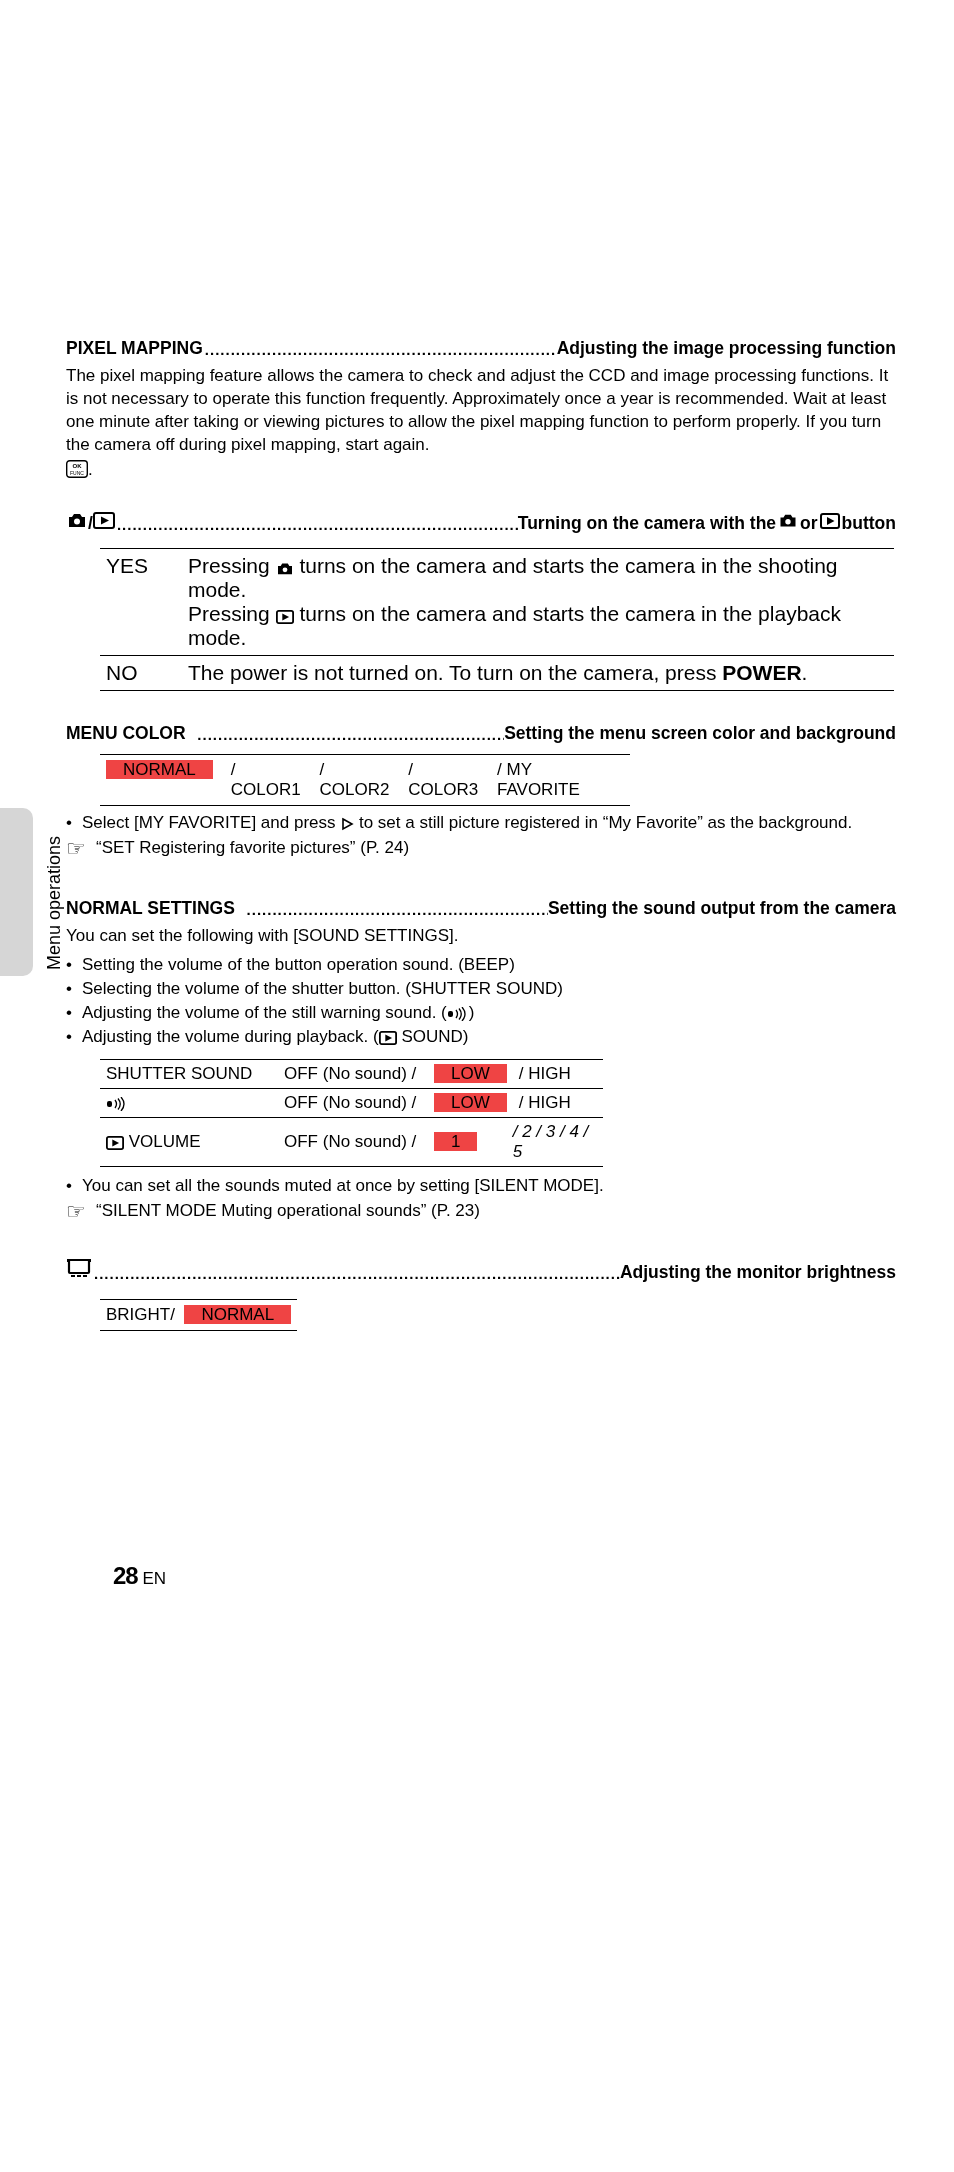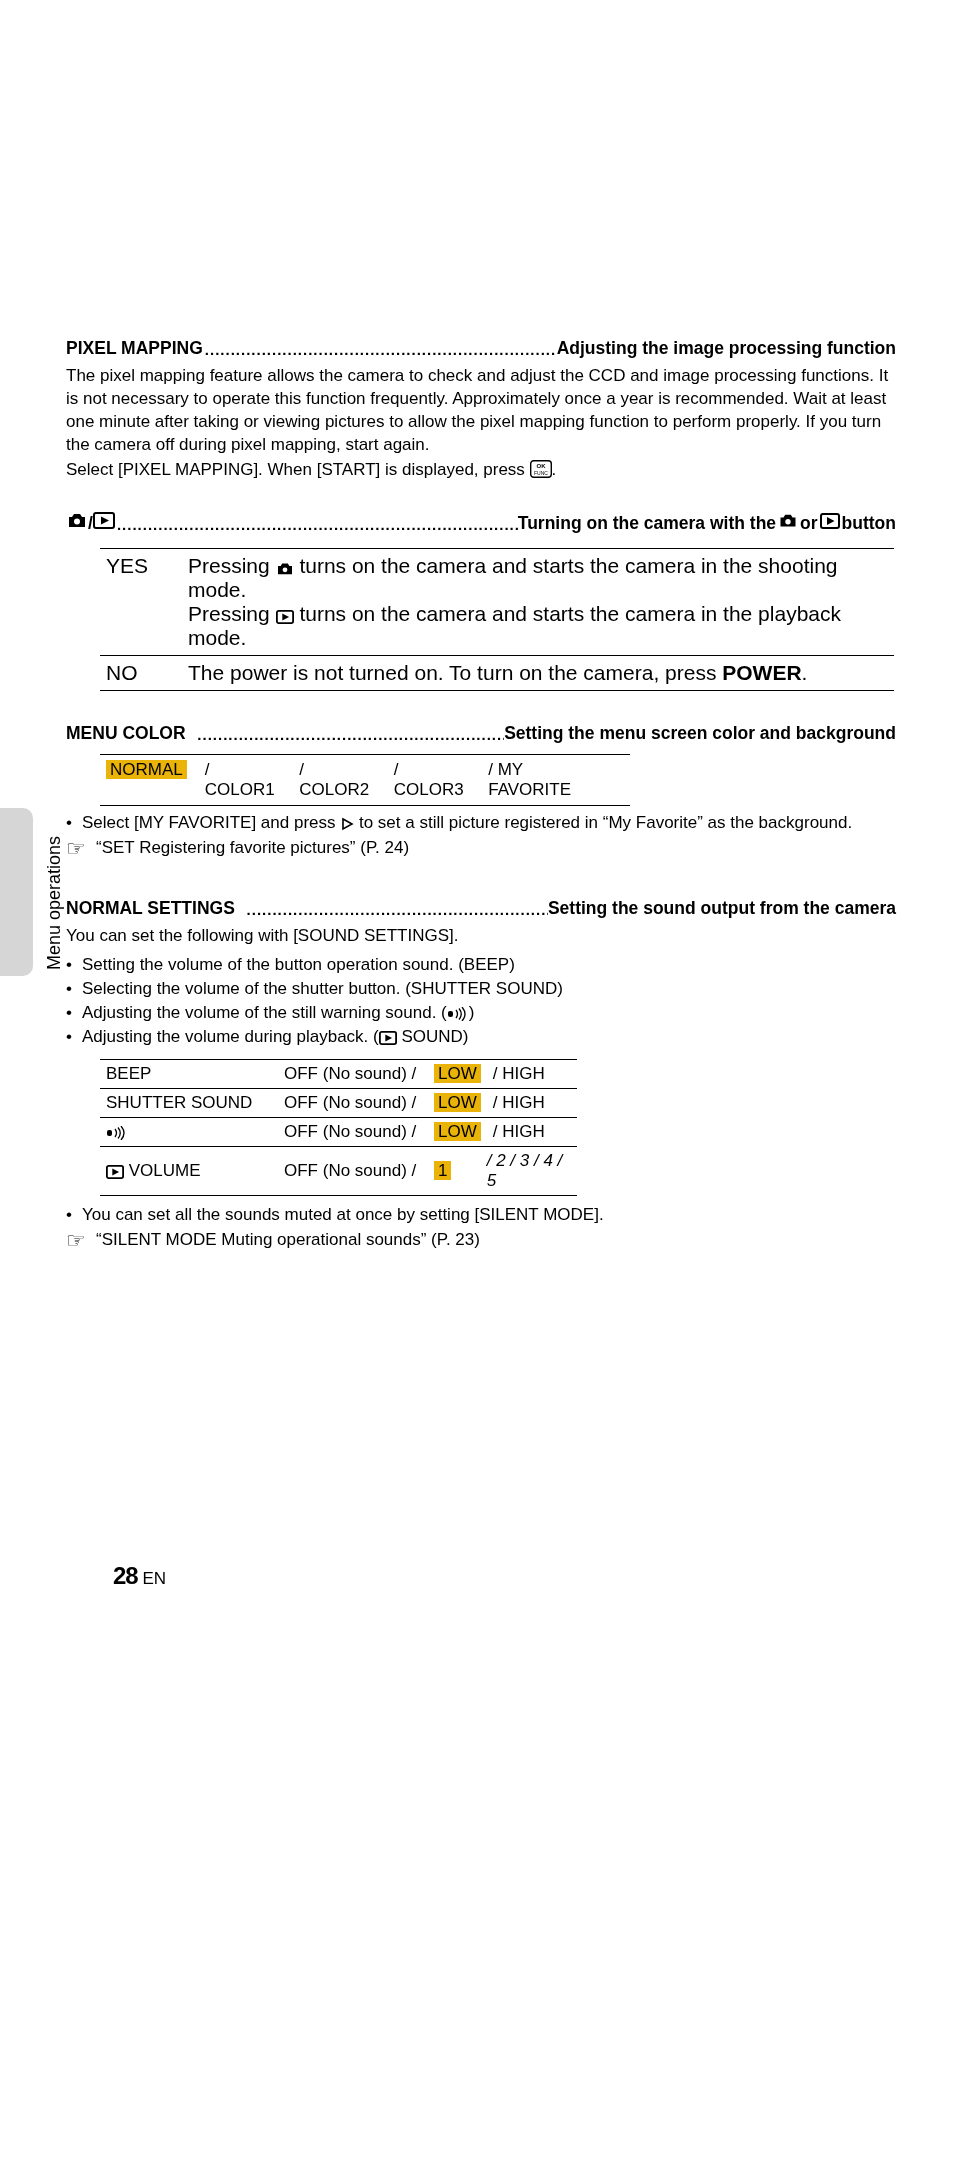--- a/index.html
+++ b/index.html
@@ -65,21 +65,21 @@
       margin-left: 34px;
       margin-top: 10px;
       border-top: 1px solid #000;
       border-bottom: 1px solid #000;
       padding: 5px 6px;
       font-size: 17px;
       display: flex;
       gap: 0;
     }
     .options-row .opt { padding-right: 18px; }
-    .shade { background: #eab308; padding: 0 4px; }
+    .shade { background: #ef4444; padding: 0 17px; }
     .bullet-list { margin-top: 6px; }
     .bullet-row {
       display: flex;
       font-size: 17px;
       line-height: 1.35;
       margin-bottom: 1px;
     }
     .bullet-row .mark { width: 16px; flex-shrink: 0; }
     .ref-row {
       display: flex;
@@ -155,21 +155,21 @@
 
   <div class="section">
     <div class="heading-row">
       <span>PIXEL MAPPING</span>
       <span class="heading-dots"></span>
       <span> <span>Adjusting the image processing function</span></span>
     </div>
     <div class="body-text">
       <p>The pixel mapping feature allows the camera to check and adjust the CCD and image processing functions. It is not necessary to operate this function frequently. Approximately once a year is recommended. Wait at least one minute after taking or viewing pictures to allow the pixel mapping function to perform properly. If you turn the camera off during pixel mapping, start again.</p>
       <p>
-        <span>Select [PIXEL MAPPING]. When [START] is displayed, press </span><span class="icon"><svg width="22" height="18">
+        <span class="icon"><svg width="22" height="18">
               <rect x="0.7" y="0.7" width="20.6" height="16.6" rx="3" fill="#fff" stroke="#000" stroke-width="1.4"></rect>
               <text x="11" y="8" text-anchor="middle" font-size="6" font-family="Arial" font-weight="bold">OK</text>
               <text x="11" y="14.5" text-anchor="middle" font-size="5" font-family="Arial">FUNC</text>
             </svg></span><span>.</span>
       </p>
     </div>
   </div>
 
   <div class="section" style="margin-top:30px;">
     <div class="heading-row">
@@ -289,26 +289,20 @@
           <span class="mark">•</span>
           <span><span>Adjusting the volume during playback. (</span><span class="icon"><svg width="18" height="14">
                 <rect x="0.9" y="0.9" width="16.2" height="12.2" rx="1.8" fill="#fff" stroke="#000" stroke-width="1.8"></rect>
                 <path d="M6.3 3.5 l6.8 3.5 l-6.8 3.5 z" fill="#000"></path>
               </svg></span><span> SOUND)</span></span>
         </div>
     </div>
 
     <table class="sound-table">
       <tbody>
-          <tr>
-        <td class="c1">BEEP</td>
-        <td class="c2">OFF (No sound) /</td>
-        <td class="c3"><span class="shade">LOW</span></td>
-        <td class="c4">/ HIGH</td>
-      </tr>
       <tr>
         <td class="c1">SHUTTER SOUND</td>
         <td class="c2">OFF (No sound) /</td>
         <td class="c3"><span class="shade">LOW</span></td>
         <td class="c4">/ HIGH</td>
       </tr>
       <tr>
         <td class="c1"><span class="icon"><svg width="22" height="14">
                   <rect x="1" y="4" width="5" height="6" rx="2" fill="#000"></rect>
                   <path d="M9 3 q3 4 0 8 M12 1.5 q4.5 5.5 0 11 M15 0 q6 7 0 14" fill="none" stroke="#000" stroke-width="1.3"></path>
@@ -334,18 +328,36 @@
           <span class="mark">•</span>
           <span>You can set all the sounds muted at once by setting [SILENT MODE].</span>
         </div>
       <div class="ref-row">
         <span class="hand">☞</span>
         <span>“SILENT MODE Muting operational sounds” (P. 23)</span>
       </div>
     </div>
   </div>
 
+  <div class="section" style="margin-top:28px;">
+    <div class="heading-row">
+      <span class="icon">
+          <svg width="26" height="20">
+            <rect x="3" y="2" width="20" height="13" rx="1" fill="none" stroke="#000" stroke-width="2.2"></rect>
+            <rect x="1" y="1" width="3" height="3" fill="#000"></rect>
+            <rect x="22" y="1" width="3" height="3" fill="#000"></rect>
+            <path d="M5 18 h4 M11 18 h4 M17 18 h4" stroke="#000" stroke-width="2.2"></path>
+          </svg>
+        </span>
+      <span class="heading-dots"></span>
+      <span> <span>Adjusting the monitor brightness</span></span>
+    </div>
+    <div class="bright-box">
+      <span>BRIGHT/</span>
+      &nbsp;<span class="shade">NORMAL</span>
+    </div>
+  </div>
 
   <div class="page-num">
     <span class="num">28</span> <span>EN</span>
   </div>
 
 </div>
 
 </body></html>

